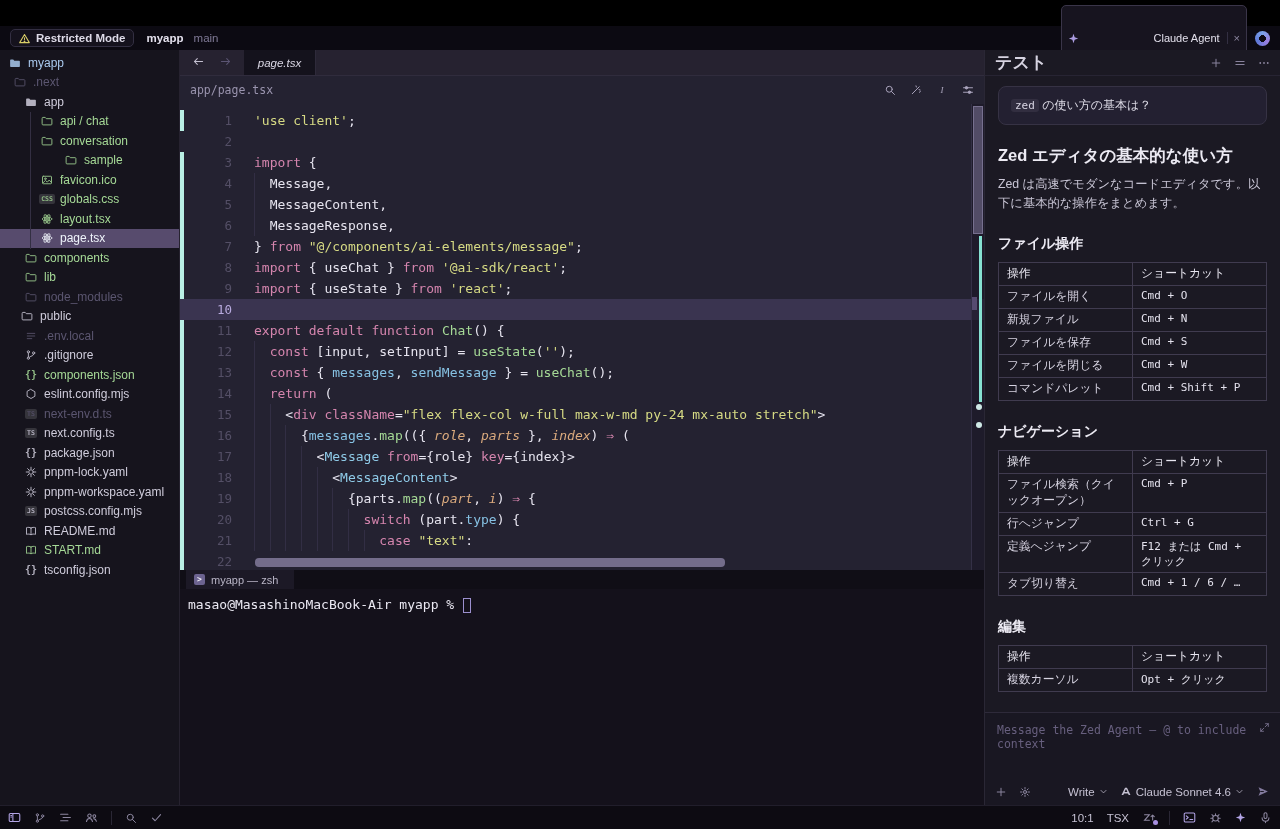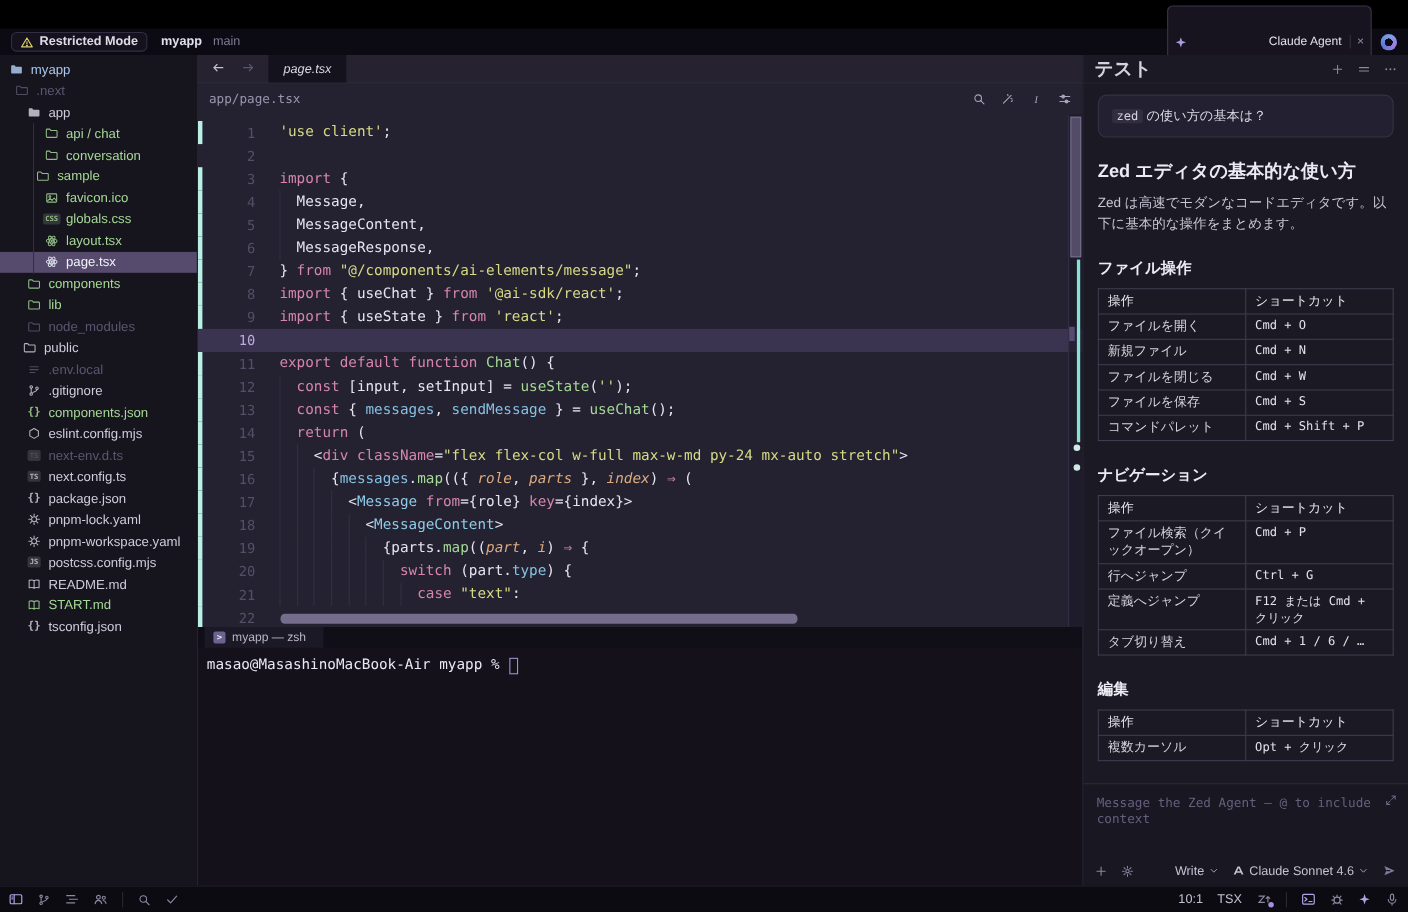--- a/index.html
+++ b/index.html
@@ -206,21 +206,21 @@
             <span class="c-green">api / chat</span>
           </div>
           <div class="tree-row" style="padding-left:40px">
             <span class="ticon c-green" data-icon="folder">
               <svg width="12" height="12" viewBox="0 0 16 16" fill="none" stroke="currentColor" stroke-width="1.3" stroke-linecap="round" stroke-linejoin="round">
                 <path d="M1.5 4.2c0-.6.4-1 1-1h3.1l1.5 1.7h6.4c.6 0 1 .4 1 1v6.3c0 .6-.4 1-1 1h-11c-.6 0-1-.4-1-1z"></path>
               </svg>
             </span>
             <span class="c-green">conversation</span>
           </div>
-          <div class="tree-row" style="padding-left:32px">
+          <div class="tree-row" style="padding-left:64px">
             <span class="ticon c-green" data-icon="folder">
               <svg width="12" height="12" viewBox="0 0 16 16" fill="none" stroke="currentColor" stroke-width="1.3" stroke-linecap="round" stroke-linejoin="round">
                 <path d="M1.5 4.2c0-.6.4-1 1-1h3.1l1.5 1.7h6.4c.6 0 1 .4 1 1v6.3c0 .6-.4 1-1 1h-11c-.6 0-1-.4-1-1z"></path>
               </svg>
             </span>
             <span class="c-green">sample</span>
           </div>
           <div class="tree-row" style="padding-left:40px">
             <span class="ticon c-green" data-icon="image">
               <svg width="12" height="12" viewBox="0 0 16 16" fill="none" stroke="currentColor" stroke-width="1.3" stroke-linecap="round" stroke-linejoin="round">
@@ -613,26 +613,26 @@
                 </tr>
                 <tr>
                   <td>ファイルを開く</td>
                   <td class="kbd">Cmd + O</td>
                 </tr>
                 <tr>
                   <td>新規ファイル</td>
                   <td class="kbd">Cmd + N</td>
                 </tr>
                 <tr>
+                  <td>ファイルを保存</td>
+                  <td class="kbd">Cmd + S</td>
+                </tr>
+                <tr>
                   <td>ファイルを閉じる</td>
                   <td class="kbd">Cmd + W</td>
-                </tr>
-                <tr>
-                  <td>ファイルを保存</td>
-                  <td class="kbd">Cmd + S</td>
                 </tr>
                 <tr>
                   <td>コマンドパレット</td>
                   <td class="kbd">Cmd + Shift + P</td>
                 </tr>
               </tbody>
             </table>
             <div class="agent-h2">ナビゲーション</div>
             <table class="sc-table">
               <tbody>

